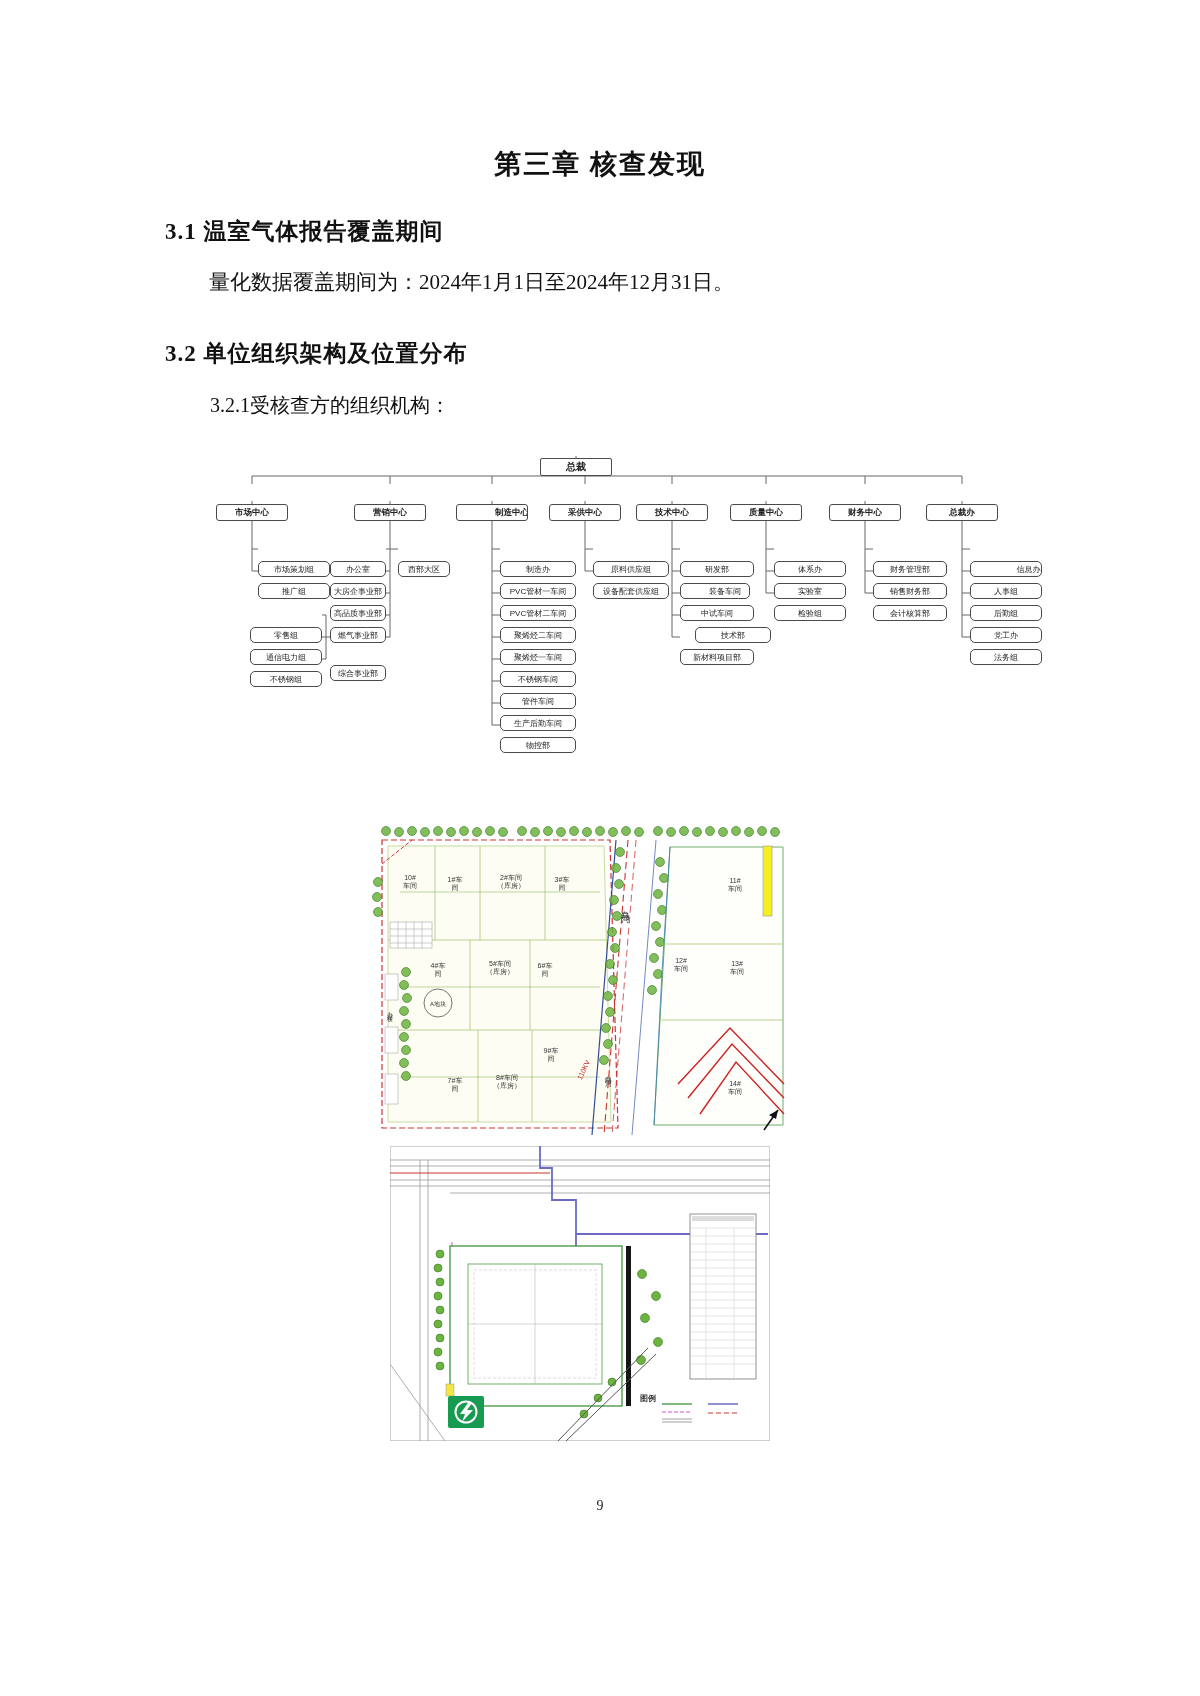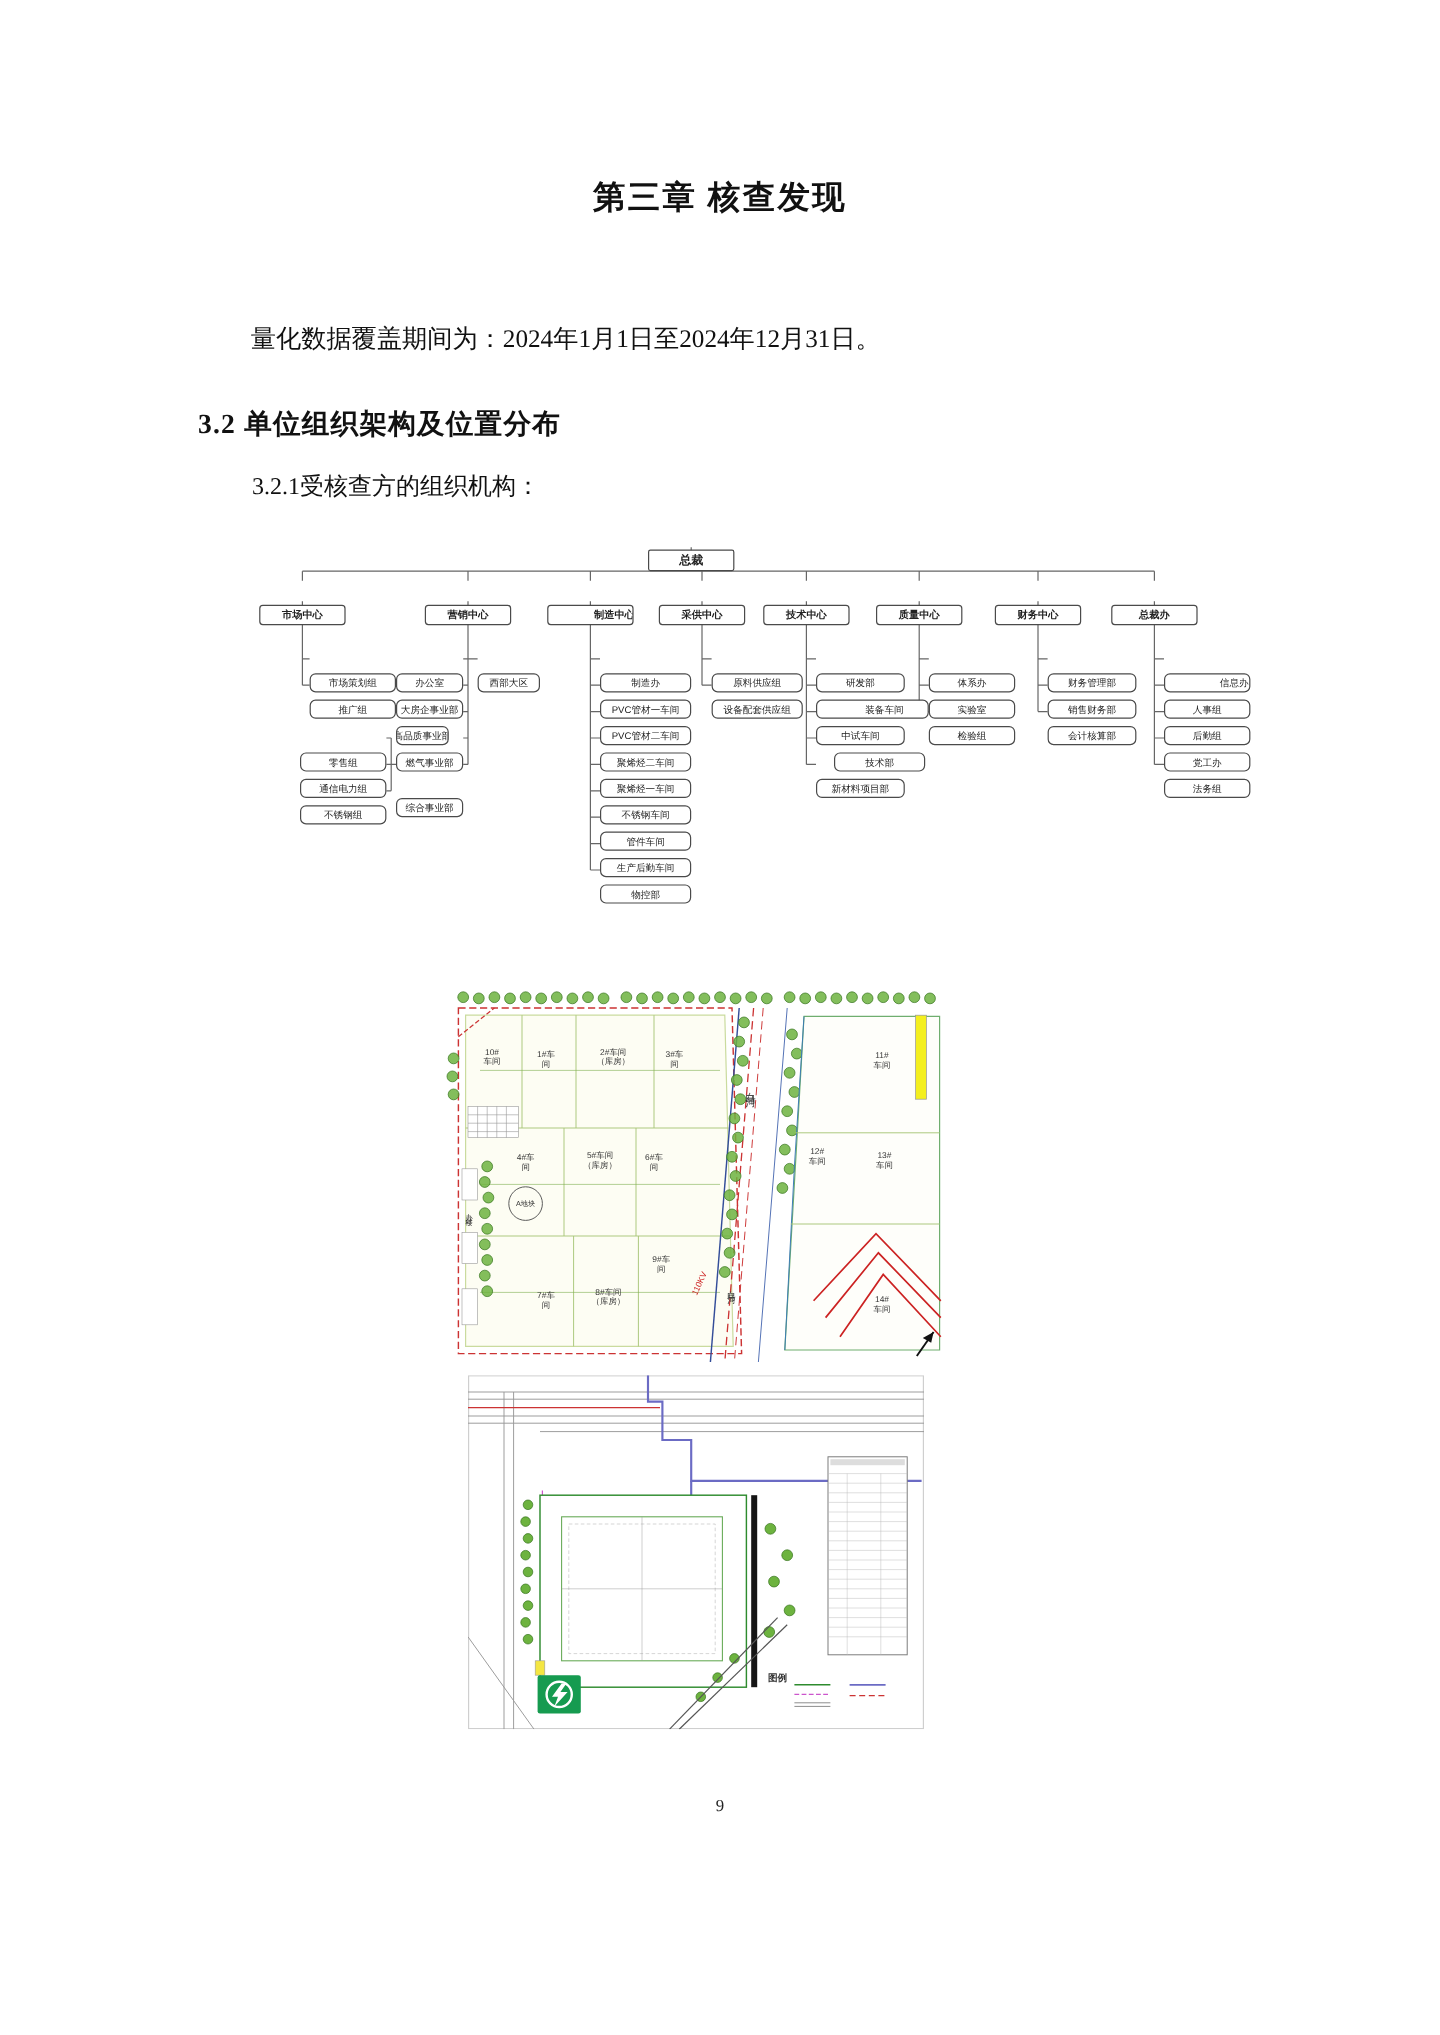--- a/index.html
+++ b/index.html
@@ -27,20 +27,21 @@
   .vtext{writing-mode:vertical-rl;letter-spacing:2px;}
   .footer{top:1498px;left:0;width:1200px;text-align:center;font-size:14px;color:#222;}
 </style>
 </head>
 <body>
 
 <div class="page">
 
   <div class="abs chapter-title">第三章 核查发现</div>
 
+  <div class="abs h2" style="top:216px;">3.1 温室气体报告覆盖期间</div>
   <div class="abs body-text indent" style="top:268px;">量化数据覆盖期间为：2024年1月1日至2024年12月31日。</div>
 
   <div class="abs h2" style="top:338px;">3.2 单位组织架构及位置分布</div>
   <div class="abs body-text" style="top:392px;left:210px;font-size:20px;">3.2.1受核查方的组织机构：</div>
 
   <div class="abs org">
     <svg width="840" height="302" viewBox="0 0 840 302">
       <path fill="none" stroke="#666" stroke-width="1" d="
         M366 20 V40
         M42 40 H752
@@ -68,40 +69,40 @@
     <div class="onode ohead" style="left:716px;">总裁办</div>
 
     <div class="onode oleaf" style="left:48px;top:105px;width:72px;">市场策划组</div>
     <div class="onode oleaf" style="left:48px;top:127px;width:72px;">推广组</div>
     <div class="onode oleaf" style="left:40px;top:171px;width:72px;">零售组</div>
     <div class="onode oleaf" style="left:40px;top:193px;width:72px;">通信电力组</div>
     <div class="onode oleaf" style="left:40px;top:215px;width:72px;">不锈钢组</div>
 
     <div class="onode oleaf" style="left:120px;top:105px;width:56px;">办公室</div>
     <div class="onode oleaf" style="left:120px;top:127px;width:56px;">大房企事业部</div>
-    <div class="onode oleaf" style="left:120px;top:149px;width:44px;">高品质事业部</div>
+    <div class="onode oleaf" style="left:120px;top:149px;width:56px;">高品质事业部</div>
     <div class="onode oleaf" style="left:120px;top:171px;width:56px;">燃气事业部</div>
     <div class="onode oleaf" style="left:120px;top:209px;width:56px;">综合事业部</div>
     <div class="onode oleaf" style="left:188px;top:105px;width:52px;">西部大区</div>
 
     <div class="onode oleaf" style="left:290px;top:105px;width:76px;">制造办</div>
     <div class="onode oleaf" style="left:290px;top:127px;width:76px;">PVC管材一车间</div>
     <div class="onode oleaf" style="left:290px;top:149px;width:76px;">PVC管材二车间</div>
     <div class="onode oleaf" style="left:290px;top:171px;width:76px;">聚烯烃二车间</div>
     <div class="onode oleaf" style="left:290px;top:193px;width:76px;">聚烯烃一车间</div>
     <div class="onode oleaf" style="left:290px;top:215px;width:76px;">不锈钢车间</div>
     <div class="onode oleaf" style="left:290px;top:237px;width:76px;">管件车间</div>
     <div class="onode oleaf" style="left:290px;top:259px;width:76px;">生产后勤车间</div>
     <div class="onode oleaf" style="left:290px;top:281px;width:76px;">物控部</div>
 
     <div class="onode oleaf" style="left:383px;top:105px;width:76px;">原料供应组</div>
     <div class="onode oleaf" style="left:383px;top:127px;width:76px;">设备配套供应组</div>
 
     <div class="onode oleaf" style="left:470px;top:105px;width:74px;">研发部</div>
-    <div class="onode oleaf" style="left:470px;top:127px;width:94px;padding-left:20px;">装备车间</div>
+    <div class="onode oleaf" style="left:470px;top:127px;width:70px;padding-left:20px;">装备车间</div>
     <div class="onode oleaf" style="left:470px;top:149px;width:74px;">中试车间</div>
     <div class="onode oleaf" style="left:485px;top:171px;width:76px;">技术部</div>
     <div class="onode oleaf" style="left:470px;top:193px;width:74px;">新材料项目部</div>
 
     <div class="onode oleaf" style="left:564px;top:105px;width:72px;">体系办</div>
     <div class="onode oleaf" style="left:564px;top:127px;width:72px;">实验室</div>
     <div class="onode oleaf" style="left:564px;top:149px;width:72px;">检验组</div>
 
     <div class="onode oleaf" style="left:663px;top:105px;width:74px;">财务管理部</div>
     <div class="onode oleaf" style="left:663px;top:127px;width:74px;">销售财务部</div>

